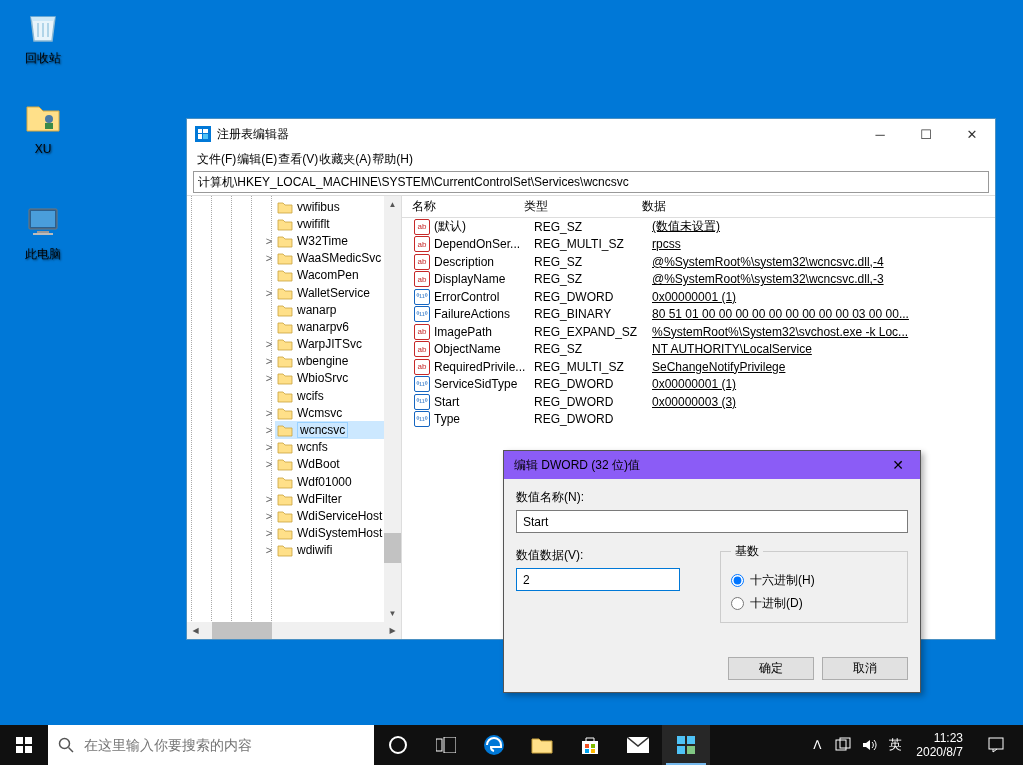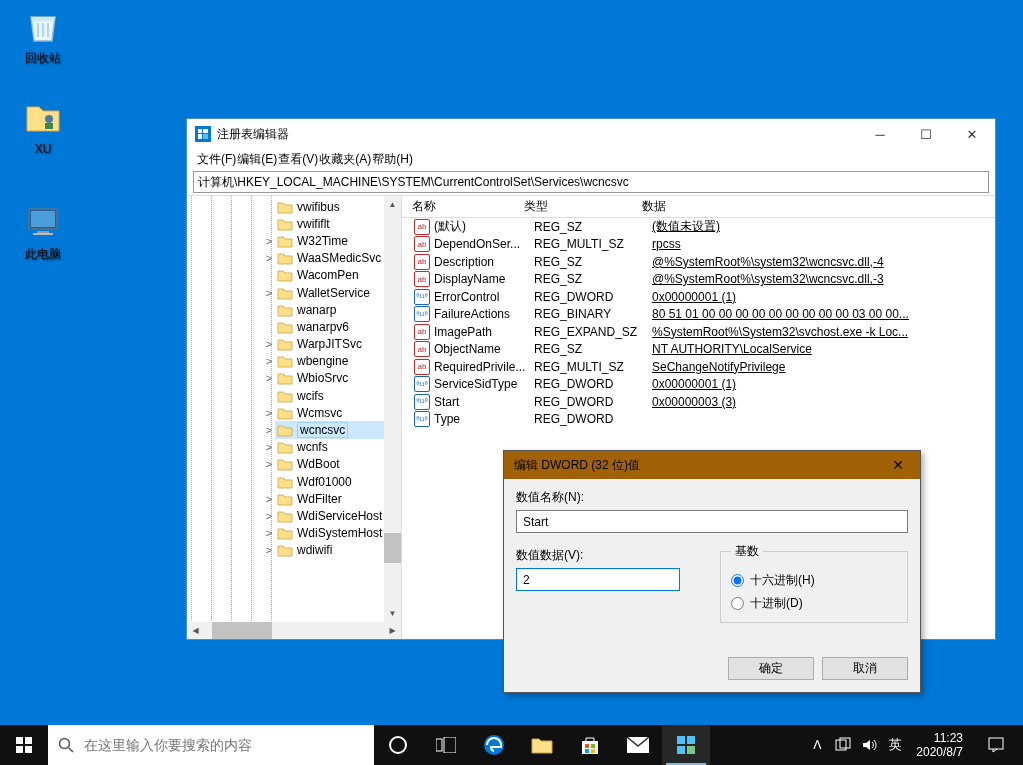--- a/index.html
+++ b/index.html
@@ -52,21 +52,21 @@
 .list-row { height:17.5px; display:flex; align-items:center; padding-left:12px; white-space:nowrap; overflow:hidden; }
 .list-row .vico { width:16px; height:16px; margin-right:4px; display:flex; align-items:center; justify-content:center; font-size:8px; border:1px solid; border-radius:2px; }
 .list-row .vico.str { border-color:#c62828; color:#c62828; background:#fff; }
 .list-row .vico.bin { border-color:#1565c0; color:#1565c0; background:#fff; }
 .list-row .c1 { width:100px; overflow:hidden; text-overflow:ellipsis; }
 .list-row .c2 { width:118px; }
 .list-row .c3 { flex:1; overflow:hidden; text-overflow:ellipsis;text-decoration:underline; }
 
 
 .dialog { position:absolute; left:503px; top:450px; width:418px; height:243px; background:#f0f0f0; border:1px solid #555; box-shadow:3px 3px 6px rgba(0,0,0,.3); display:flex; flex-direction:column; }
-.dialog-title { height:28px; background:#a16207; display:flex; align-items:center; padding:0 6px 0 10px; font-size:12px; }
+.dialog-title { height:28px; background:#8b5cf6; display:flex; align-items:center; padding:0 6px 0 10px; font-size:12px; }
 .dialog-title .t { flex:1; }
 .dialog-title .x { width:32px; text-align:center; font-size:14px; cursor:pointer; }
 .dialog-body { flex:1; padding:10px 12px; font-size:12px; }
 .dialog-body label { display:block; margin-bottom:4px; }
 .dialog-body input[type=text] { width:290px; height:23px; padding:2px 6px; font-size:12px; border:1px solid #7a7a7a; background:#fff; }
 .dialog-row { display:flex; gap:40px; margin-top:14px; }
 .dialog-col { flex-direction:column; }
 .fieldset { border:1px solid #ccc; padding:6px 10px 10px; margin-top:-4px; }
 .fieldset legend { font-size:12px; padding:0 4px; }
 .radio-row { display:flex; align-items:center; margin-top:6px; gap:6px; }

